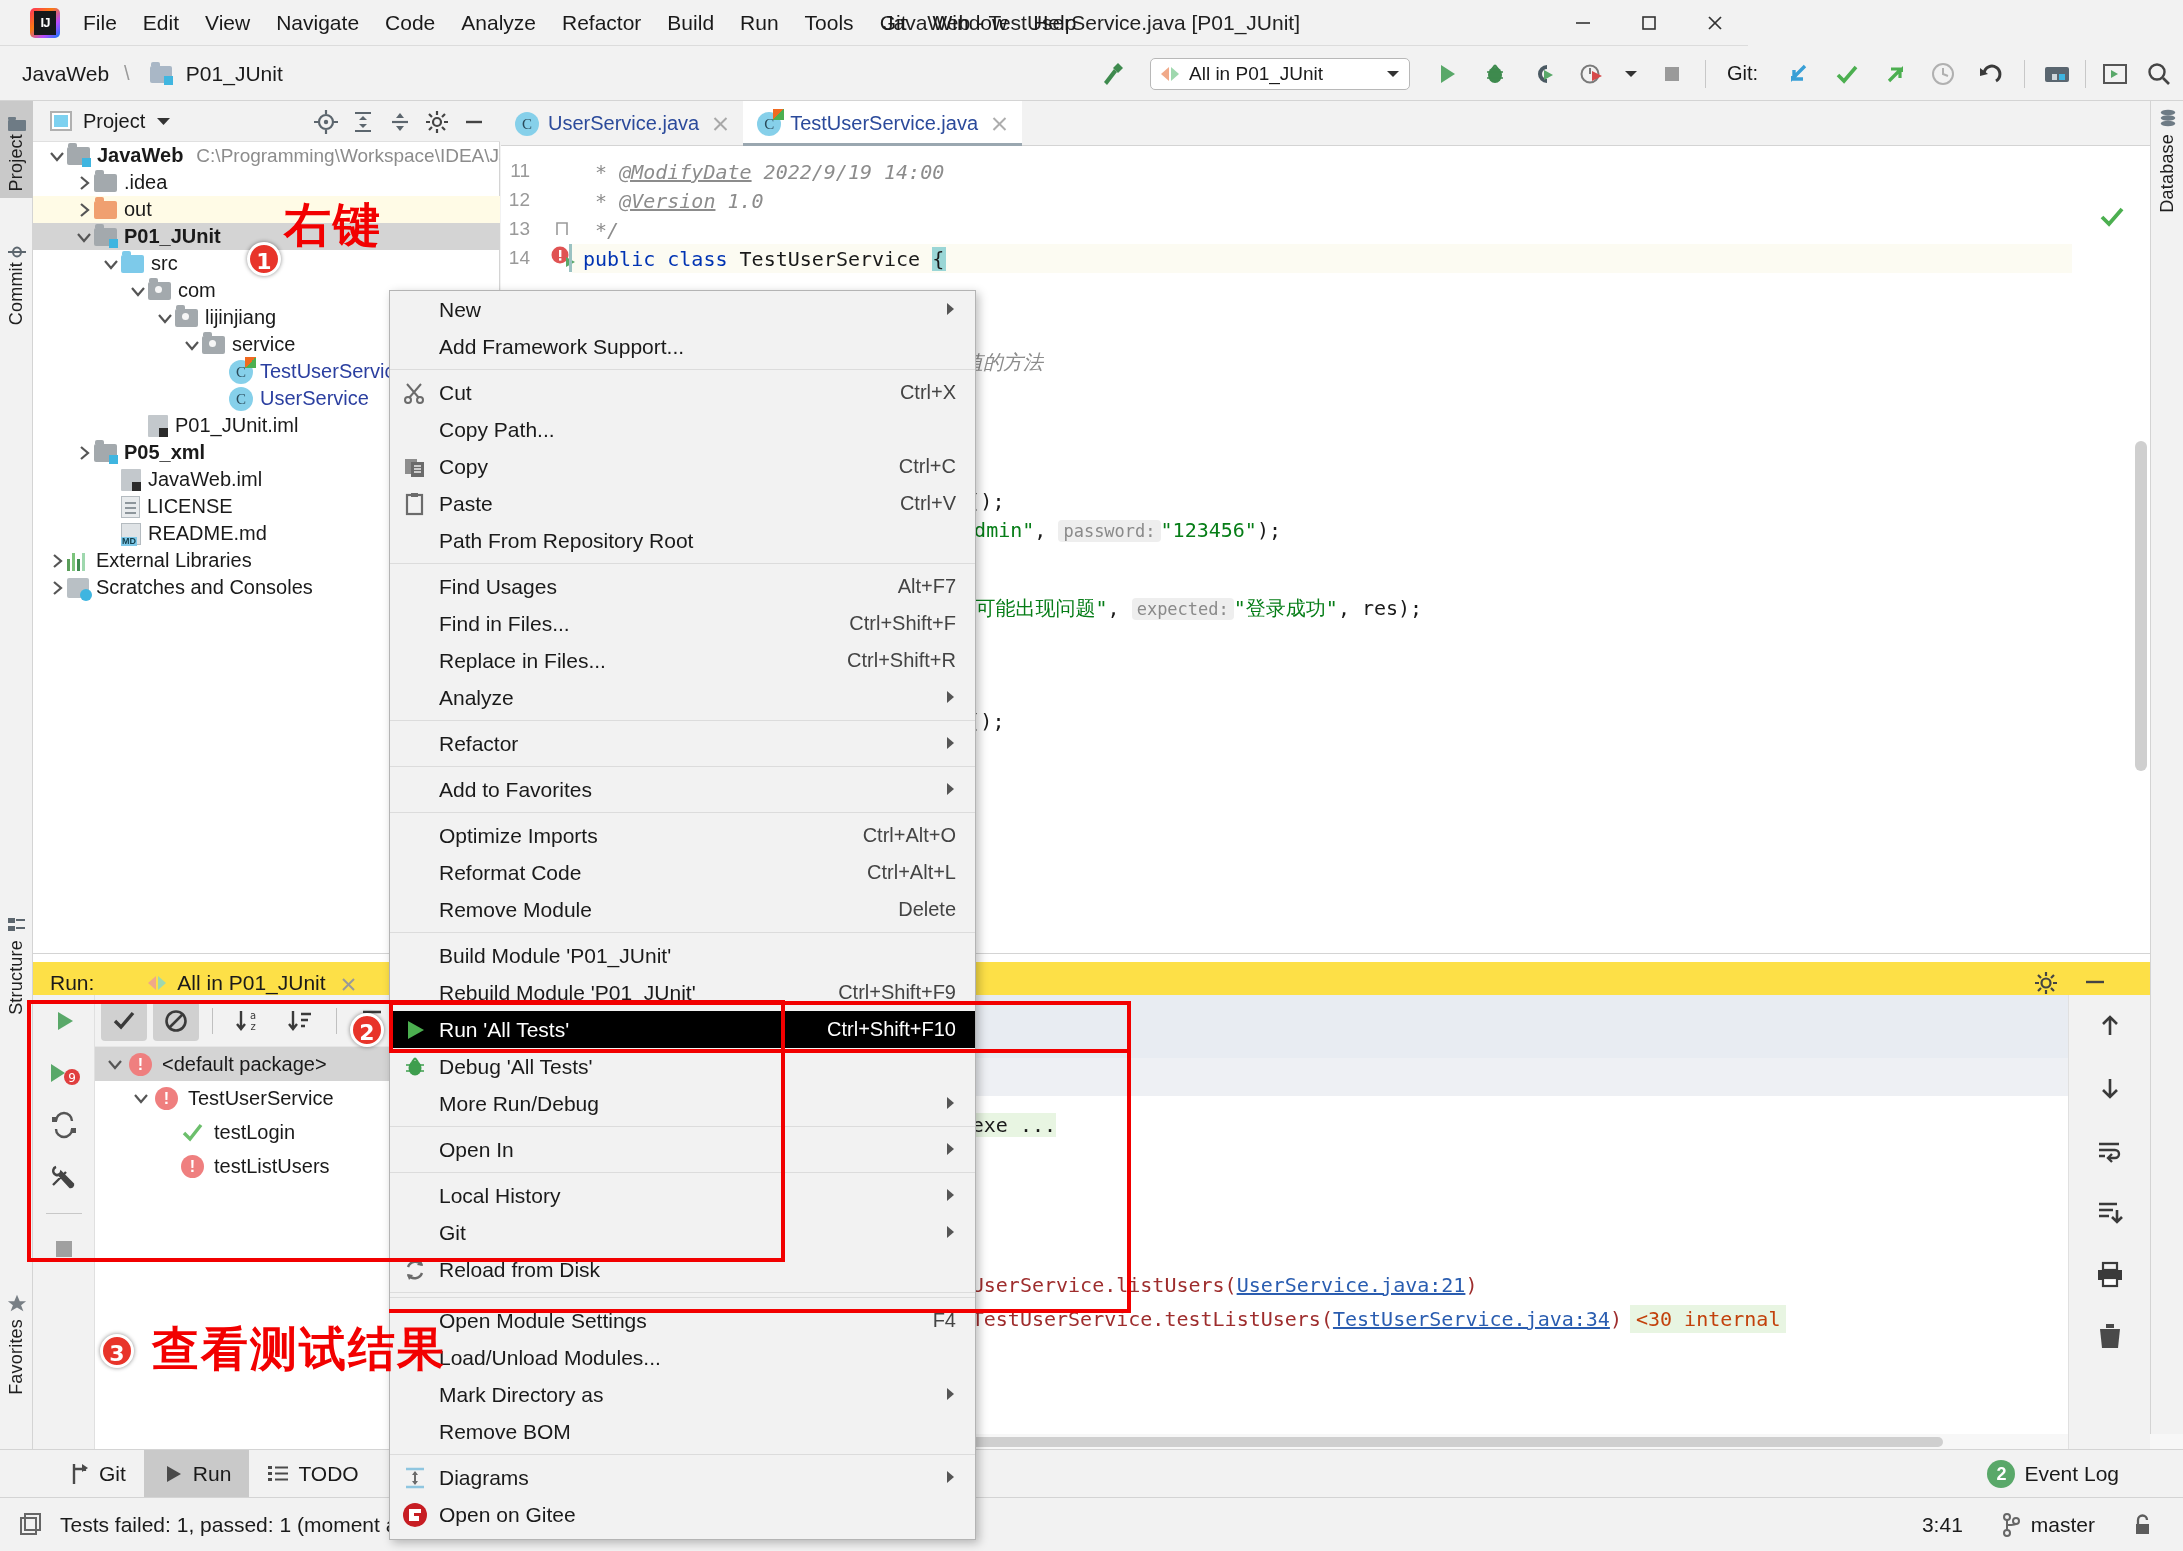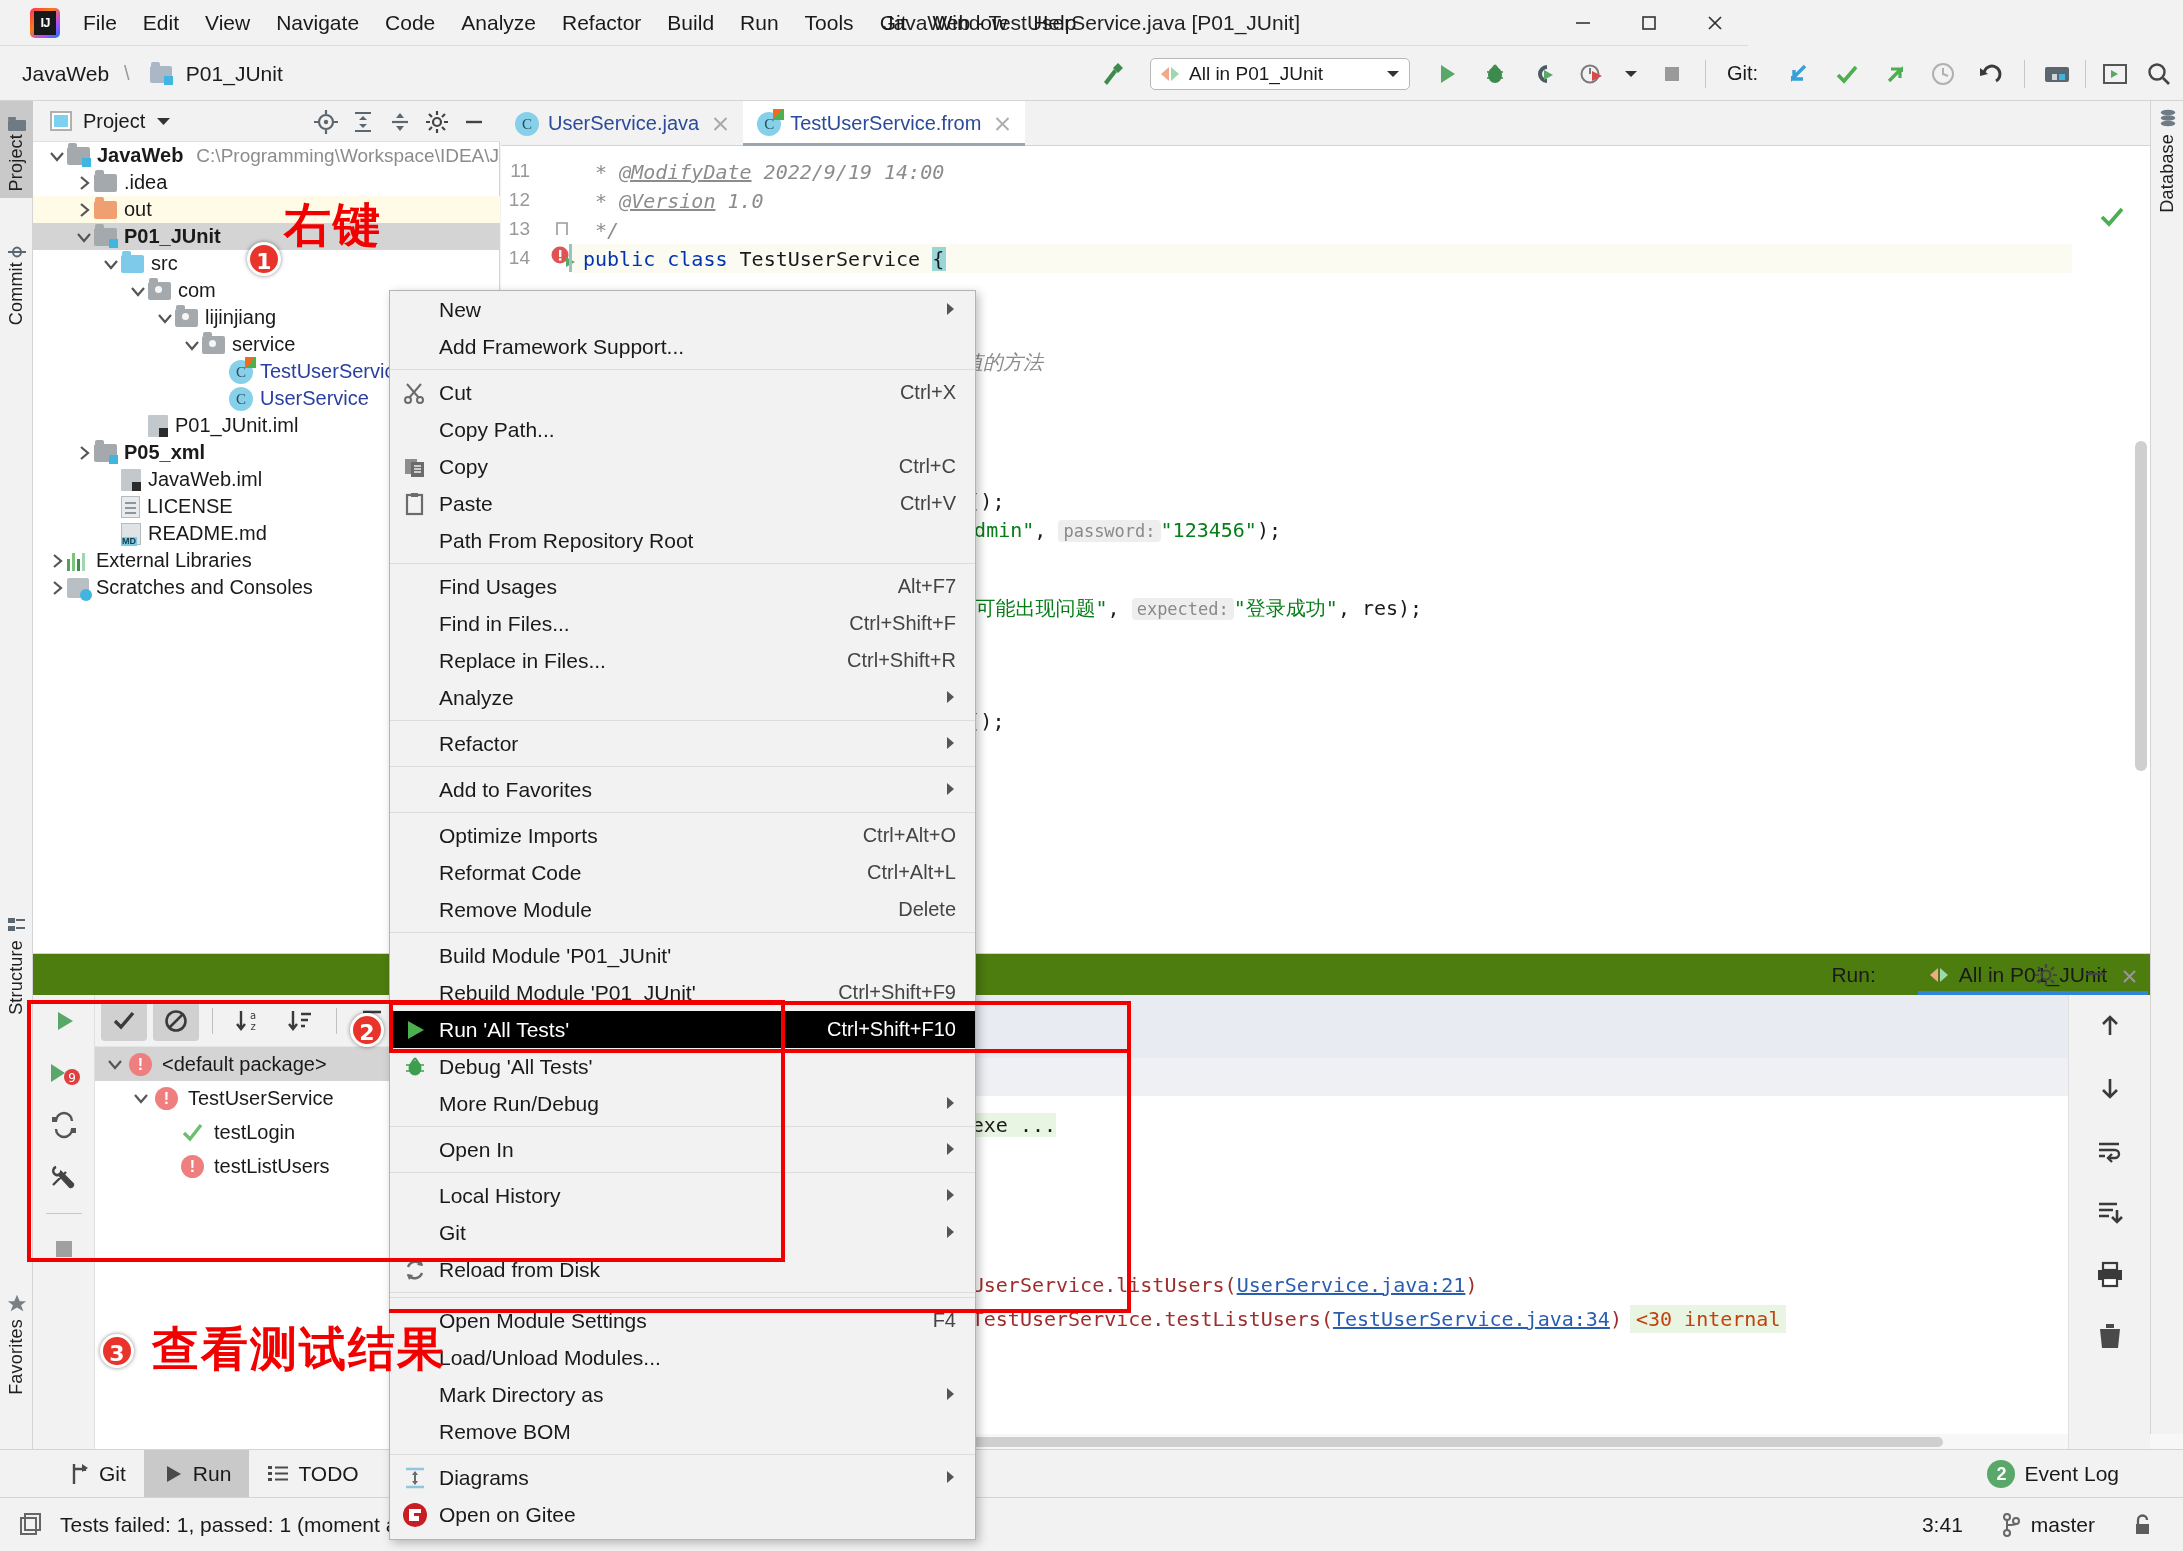--- a/index.html
+++ b/index.html
@@ -152,22 +152,22 @@
   .hintp { background:#eeeeee; color:#8a8a8a; border-radius:4px; padding:1px 5px; font-size:17px; }
   .caret { display:inline-block; width:14px; background:#9ad6d6; }
   .scrollcol { position:absolute; right:0; top:45px; width:18px; height:807px; background:#fff; }
   .scrollthumb { position:absolute; right:3px; top:250px; width:12px; height:330px; background:#cfcfcf; border-radius:6px; }
   .okmark { position:absolute; right:24px; top:58px; }
   .markstripe { position:absolute; right:6px; width:10px; height:5px; background:#cfcfcf; }
 
   
   .runpanel { position:absolute; left:33px; top:953px; width:2117px; height:496px;
     background:#fff; border-top:1px solid #d4d4d4; }
-  .runhdr { position:absolute; left:0; top:0; width:2117px; height:41px; background:#4d7c0f;
-    display:flex; align-items:center;justify-content:flex-end; }
+  .runhdr { position:absolute; left:0; top:8px; width:2117px; height:41px; background:#fde047;
+    display:flex; align-items:center; }
   .runhdr .rl { margin-left:17px; font-size:21px; }
   .runtab { margin-left:40px; height:41px; display:flex; align-items:center; padding:0 12px;
     position:relative; font-size:21px; }
   .runtab:after { content:""; position:absolute; left:2px; right:2px; bottom:0; height:4px; background:#2f86d8; }
   .runhdr .gear { position:absolute; right:90px; top:8px; width:28px; height:26px; }
   .runhdr .minus { position:absolute; right:40px; top:8px; width:28px; height:26px; }
 
   .runleftbar { position:absolute; left:0; top:41px; width:62px; height:455px;
     background:#f2f2f2; border-right:1px solid #e0e0e0; }
   .runleftbar > div { width:62px; height:52px; display:flex; align-items:center; justify-content:center; position:relative; }
@@ -670,21 +670,21 @@
 
   <div class="editor">
     <div class="tabbar">
       <div class="etab">
         <span class="cls-ic tic">C</span>
         <span>UserService.java</span>
         <span class="tx"></span>
       </div>
       <div class="etab active">
         <span class="cls-ic test tic">C</span>
-        <span>TestUserService.from</span>
+        <span>TestUserService.java</span>
         <span class="tx"></span>
       </div>
     </div>
 
     <div class="code">
       <div class="hlline" style="top:98px;"></div>
       <div class="gutter">
         <div class="gln" style="top:14px;">11</div>
         <div class="gln" style="top:43px;">12</div>
         <div class="gln" style="top:72px;">13</div>

